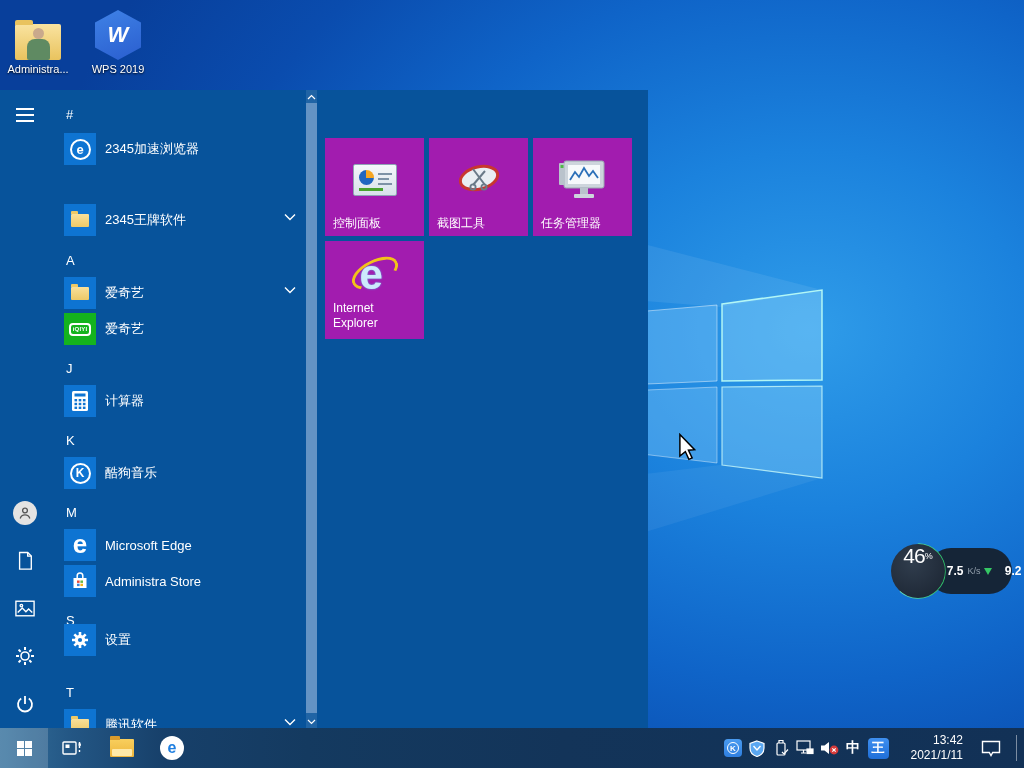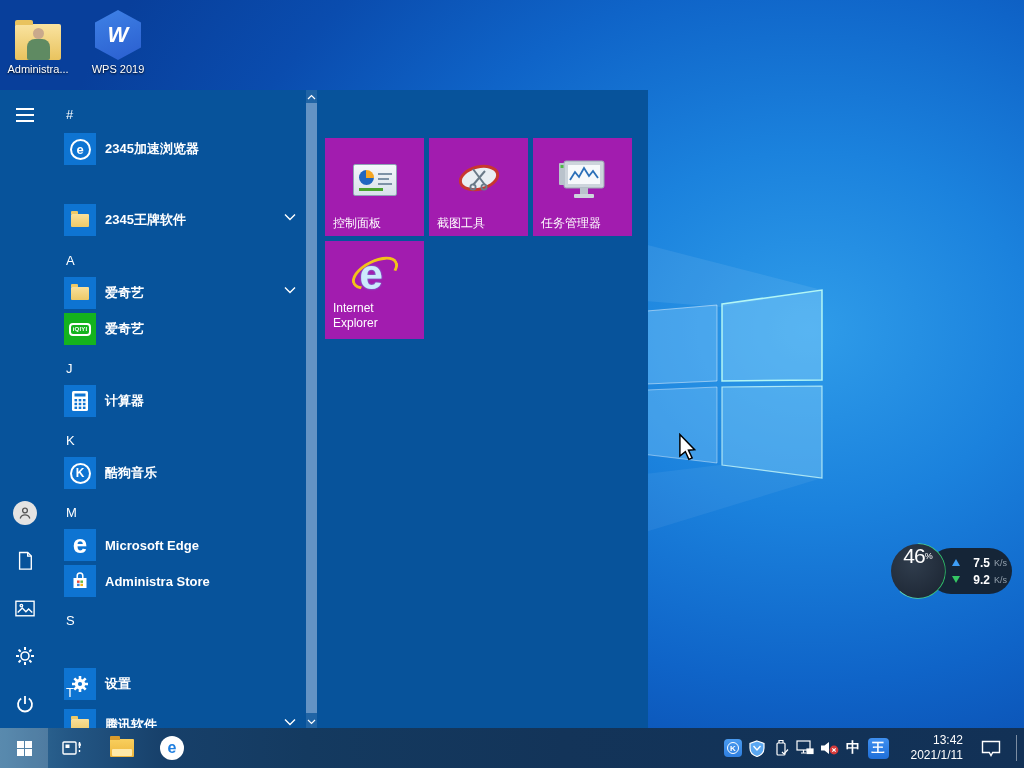--- a/index.html
+++ b/index.html
@@ -17,42 +17,42 @@
   .fold::before{content:"";position:absolute;top:-4px;left:0;width:18px;height:5px;background:#e9c35e;border-radius:2px 2px 0 0;}
   .fold .person{position:absolute;left:10px;top:4px;width:26px;height:32px;}
   .fold .person .head{position:absolute;left:8px;top:0;width:11px;height:11px;border-radius:50%;background:#c9a98c;}
   .fold .person .body{position:absolute;left:2px;top:11px;width:23px;height:21px;border-radius:8px 8px 2px 2px;background:#5f8a62;}
   .hexa{width:46px;height:50px;background:linear-gradient(160deg,#3f82e6,#2a5ecf);
     clip-path:polygon(50% 0,100% 25%,100% 75%,50% 100%,0 75%,0 25%);
     display:flex;align-items:center;justify-content:center;font-weight:bold;font-size:22px;font-style:italic;}
   
   .net-widget{position:absolute;left:888px;top:541px;width:126px;height:60px;z-index:3;}
   .net-pill{position:absolute;left:40px;top:7px;width:84px;height:46px;background:rgba(22,31,43,.93);
-    border-radius:23px;display:flex;flex-direction:column;justify-content:center;gap:3px;padding-left:24px;}
+    border-radius:23px;display:flex;flex-direction:row;justify-content:center;gap:3px;padding-left:24px;}
   .net-row{display:flex;align-items:center;gap:4px;font-size:12px;}
   .tri-up{width:0;height:0;border-left:4px solid transparent;border-right:4px solid transparent;border-bottom:7px solid #3e9df5;}
   .tri-down{width:0;height:0;border-left:4px solid transparent;border-right:4px solid transparent;border-top:7px solid #35c764;}
   .net-num{font-weight:bold;color:#fff;width:26px;text-align:right;}
   .net-unit{font-size:9px;color:#93a0ad;}
   .net-circle{position:absolute;left:0;top:0;width:60px;height:60px;}
   .net-circle .inner{position:absolute;left:3px;top:3px;width:54px;height:54px;border-radius:50%;
     background:radial-gradient(circle at 40% 35%,#303d4d,#1f2937 75%);display:flex;justify-content:center;}
   .pct{font-size:21px;font-weight:300;letter-spacing:-1px;}
   .pct-unit{font-size:9px;margin-top:7px;}
   
   .startmenu{position:absolute;left:0;top:90px;width:648px;height:638px;background:#07539b;z-index:6;overflow:hidden;}
   .rail-btn{position:absolute;left:12px;width:26px;height:26px;display:flex;align-items:center;justify-content:center;cursor:pointer;}
   .burger{display:flex;flex-direction:column;gap:4px;}
   .burger i{display:block;width:18px;height:2px;background:#fff;}
   .avatar-c{width:24px;height:24px;border-radius:50%;background:#e3e3e3;display:flex;align-items:center;justify-content:center;}
   .sec-header{position:absolute;left:66px;font-size:13px;color:#fff;height:18px;cursor:pointer;}
   .app-row{position:absolute;left:58px;width:248px;height:32px;display:flex;align-items:center;cursor:pointer;}
   .plate{width:32px;height:32px;margin-left:6px;background:#0e74d2;display:flex;align-items:center;justify-content:center;flex:none;position:relative;}
   .plate.green{background:#14b31e;}
-  .app-label{font-size:13px;margin-left:9px;white-space:nowrap;font-weight:bold;}
+  .app-label{font-size:13px;margin-left:9px;white-space:nowrap;}
   .row-chev{position:absolute;left:226px;top:9px;}
   .mini-folder{position:relative;width:18px;height:13px;background:linear-gradient(#f9e09a,#edc967);border-radius:1px;}
   .mini-folder::before{content:"";position:absolute;top:-3px;left:0;width:7px;height:3px;background:#edc967;border-radius:1px 1px 0 0;}
   .ring{border:2px solid #fff;border-radius:50%;display:flex;align-items:center;justify-content:center;font-weight:bold;}
   .iq-badge{border:2px solid #fff;border-radius:4px;width:22px;height:13px;display:flex;align-items:center;justify-content:center;
     font-size:6px;font-weight:bold;letter-spacing:.2px;}
   .edge-e{font-size:26px;font-weight:bold;line-height:1;margin-top:-3px;}
   
   .sb-track{position:absolute;left:306px;top:0;width:11px;height:638px;background:rgba(255,255,255,.10);}
   .sb-thumb{position:absolute;left:306px;top:13px;width:11px;height:610px;background:#6493c4;cursor:pointer;}
@@ -279,21 +279,21 @@
               <rect x="10.4" y="9.5" width="2.6" height="2.4" fill="#63b843"></rect>
           <rect x="7" y="12.7" width="2.6" height="2.4" fill="#3b82d8"></rect>
               <rect x="10.4" y="12.7" width="2.6" height="2.4" fill="#f2b21a"></rect>
             </g>
         </svg>
       </span>
       <span class="app-label">Administra Store</span>
     </div>
 
     <div class="sec-header" style="top:523px;">S</div>
-    <div class="app-row" style="top:578px;align-items:center;">
+    <div class="app-row" style="top:534px;align-items:center;">
       <span class="plate">
         <svg width="20" height="20" viewBox="0 0 20 20">
           <g stroke="#fff" stroke-width="2.6">
               <path d="M10 2v4M10 14v4M2 10h4M14 10h4M4.3 4.3l2.9 2.9M12.8 12.8l2.9 2.9M15.7 4.3l-2.9 2.9M7.2 12.8l-2.9 2.9"></path>
             </g>
           <circle cx="10" cy="10" r="5.2" fill="#fff"></circle>
             <circle cx="10" cy="10" r="2.1" fill="#0e74d2"></circle>
         </svg>
       </span>
       <span class="app-label">设置</span>

